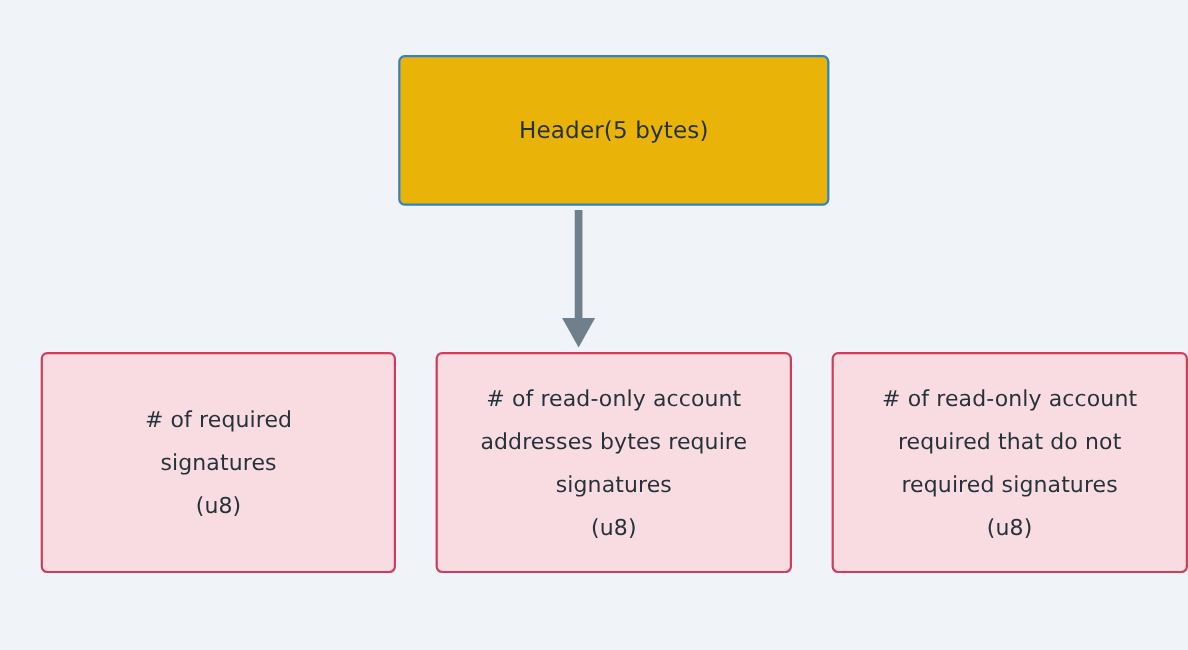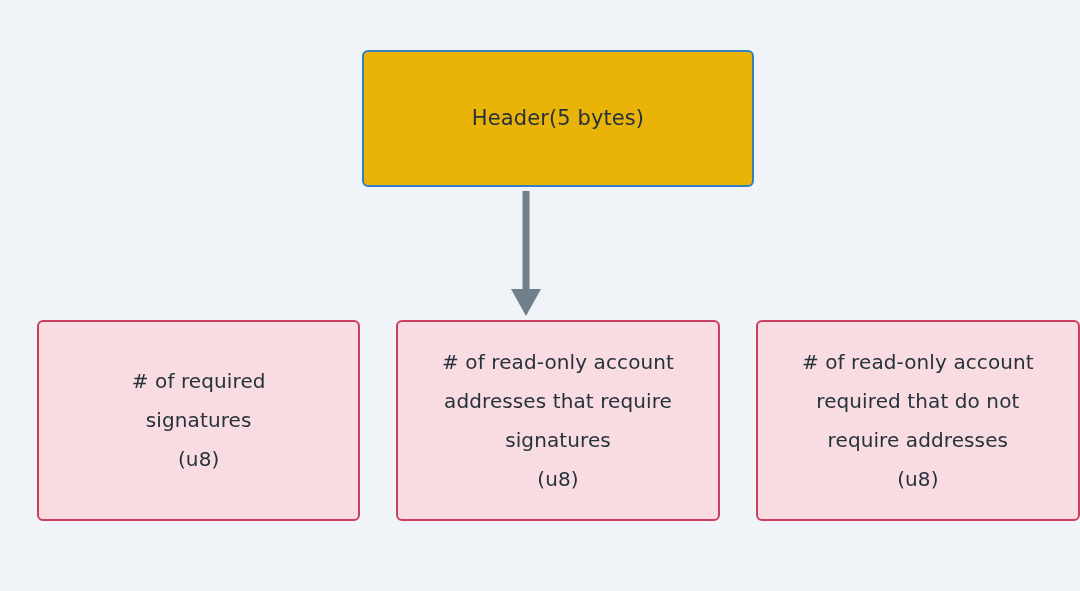--- a/index.html
+++ b/index.html
@@ -105,26 +105,26 @@
   <div class="fields-row">
 
     <div class="field-box b0">
       <div class="field-line"># of required</div>
       <div class="field-line">signatures</div>
       <div class="field-line">(u8)</div>
     </div>
 
     <div class="field-box b1">
       <div class="field-line"># of read-only account</div>
-      <div class="field-line">addresses that require</div>
+      <div class="field-line">addresses bytes require</div>
       <div class="field-line">signatures</div>
       <div class="field-line">(u8)</div>
     </div>
 
     <div class="field-box b2">
       <div class="field-line"># of read-only account</div>
       <div class="field-line">required that do not</div>
-      <div class="field-line">require addresses</div>
+      <div class="field-line">required signatures</div>
       <div class="field-line">(u8)</div>
     </div>
 
   </div>
 </div>
 
 </body></html>

